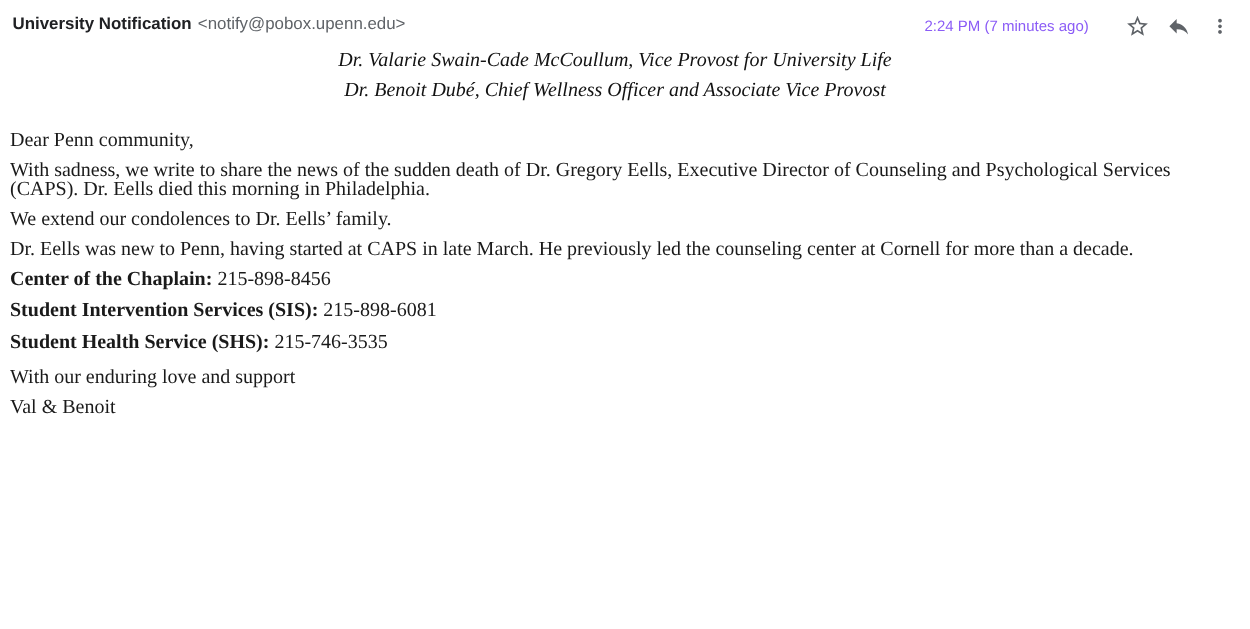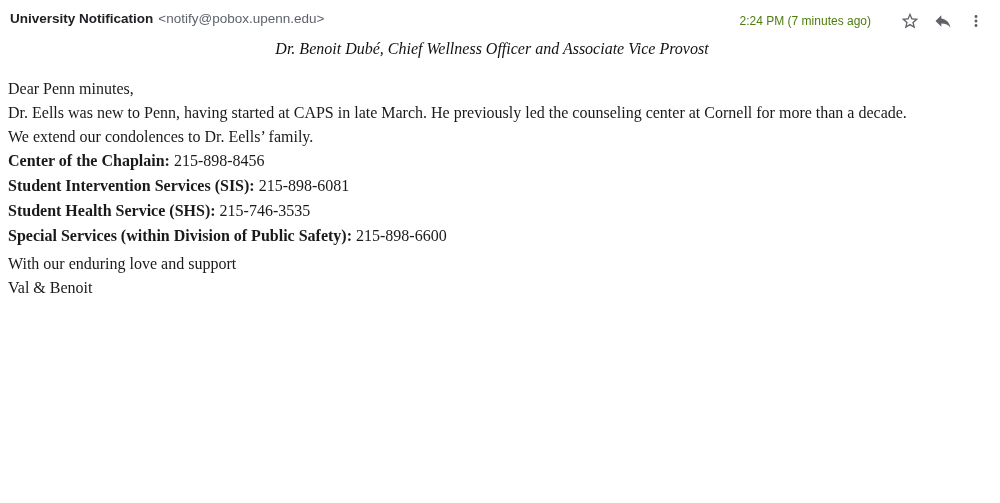--- a/index.html
+++ b/index.html
@@ -18,21 +18,21 @@
   }
   .sender-line { font-size: 13.5px; line-height: 17px; color: #5f6368; white-space: nowrap; }
   .sender-name { font-weight: bold; color: #202124; margin-right: 5px; }
   .sender-email { color: #5f6368; }
   .recipient-line {
     margin-top: 5px; font-size: 12px; line-height: 15px; color: #5f6368;
     display: inline-flex; align-items: center; cursor: pointer;
   }
   .recipient-line .caret { margin-left: 3px; display: inline-flex; }
   .header-right { display: flex; align-items: center; margin-top: 1px; }
-  .timestamp { font-size: 12px; color: #4d7c0f; white-space: nowrap; margin-right: 16px; }
+  .timestamp { font-size: 12px; color: #8b5cf6; white-space: nowrap; margin-right: 16px; }
   .icon-btn {
     background: none; border: none; padding: 0; cursor: pointer;
     width: 20px; height: 20px; display: inline-flex; align-items: center; justify-content: center;
     margin-left: 13px;
   }
   .icon-btn svg { display: block; }
 
   
   .email-body {
     padding: 6px 24px 0 8px;
@@ -84,42 +84,40 @@
           <svg width="18" height="18" viewBox="0 0 24 24">
               <path fill="#5f6368" d="M12 8c1.1 0 2-.9 2-2s-.9-2-2-2-2 .9-2 2 .9 2 2 2zm0 2c-1.1 0-2 .9-2 2s.9 2 2 2 2-.9 2-2-.9-2-2-2zm0 6c-1.1 0-2 .9-2 2s.9 2 2 2 2-.9 2-2-.9-2-2-2z"></path>
             </svg>
         </span>
       </button>
     </div>
   </div>
 
   <div class="email-body">
     <div class="letterhead-block">
+      <p class="letterhead">Dr. Valarie Swain-Cade McCoullum, Vice Provost for University Life</p>
       <p class="letterhead">Dr. Benoit Dubé, Chief Wellness Officer and Associate Vice Provost</p>
     </div>
 
-    <p class="para">Dear Penn minutes,</p>
+    <p class="para">Dear Penn community,</p>
+    <p class="para">With sadness, we write to share the news of the sudden death of Dr. Gregory Eells, Executive Director of Counseling and Psychological Services (CAPS). Dr. Eells died this morning in Philadelphia.</p>
+    <p class="para">We extend our condolences to Dr. Eells’ family.</p>
     <p class="para">Dr. Eells was new to Penn, having started at CAPS in late March. He previously led the counseling center at Cornell for more than a decade.</p>
-    <p class="para">We extend our condolences to Dr. Eells’ family.</p>
 
 
     <p class="resource">
       <span class="res-label">Center of the Chaplain:</span>
       <span class="res-phone">215-898-8456</span>
     </p>
     <p class="resource">
       <span class="res-label">Student Intervention Services (SIS):</span>
       <span class="res-phone">215-898-6081</span>
     </p>
     <p class="resource">
       <span class="res-label">Student Health Service (SHS):</span>
       <span class="res-phone">215-746-3535</span>
     </p>
-    <p class="resource">
-      <span class="res-label">Special Services (within Division of Public Safety):</span>
-      <span class="res-phone">215-898-6600</span>
-    </p>
 
     <p class="para gap-md">With our enduring love and support</p>
     <p class="para">Val &amp; Benoit</p>
   </div>
 
 </div>
 
 </body></html>

